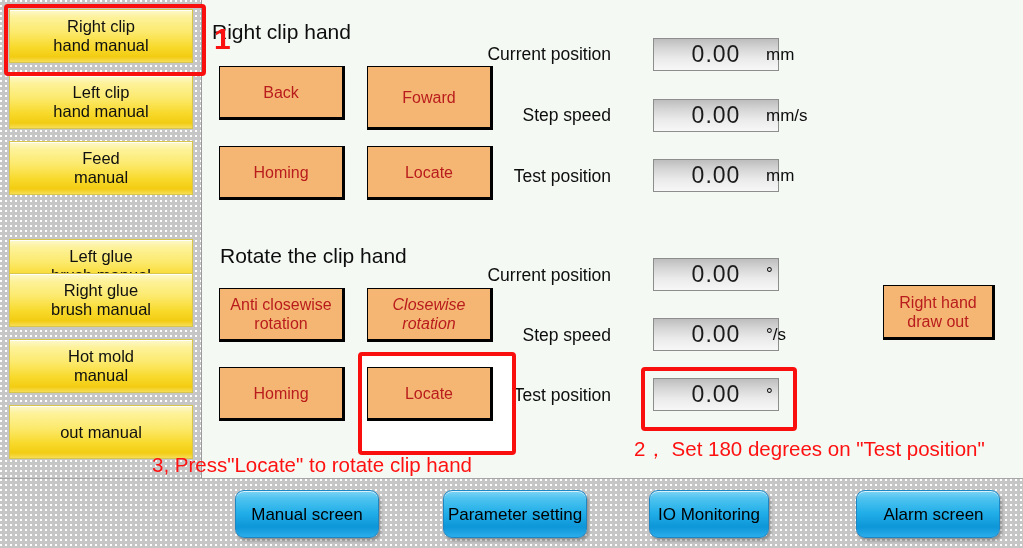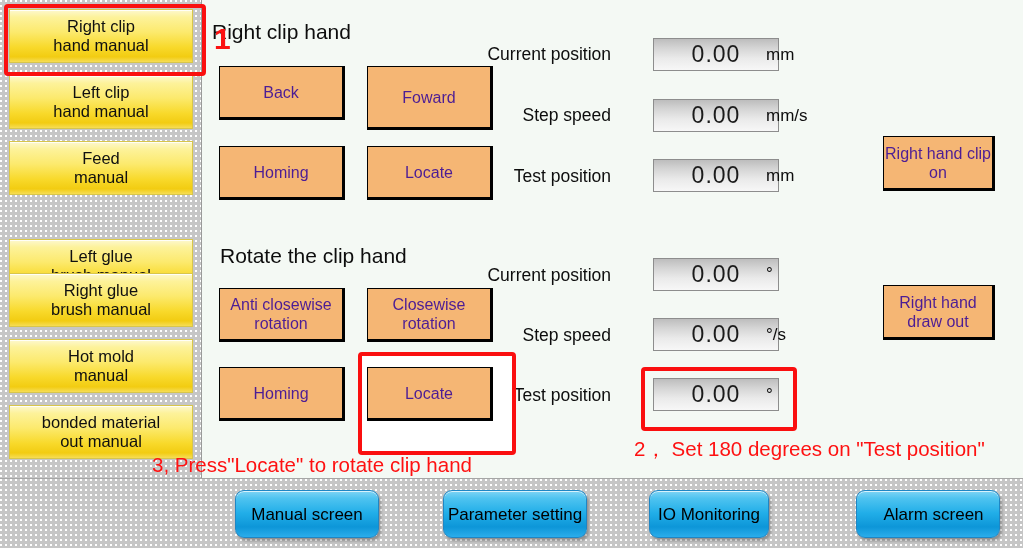--- a/index.html
+++ b/index.html
@@ -84,21 +84,21 @@
     border-top: 1px solid #000;
     border-left: 1px solid #000;
     border-right: 3px solid #000;
     border-bottom: 3px solid #000;
     display: flex;
     align-items: center;
     justify-content: center;
     text-align: center;
     font-size: 16px;
     line-height: 19px;
-    color: #4c1d95;
+    color: #b91c1c;
     cursor: pointer;
     user-select: none;
   }
   .field-label {
     position: absolute;
     font-size: 17.5px;
     color: #0d0d0d;
     text-align: right;
     white-space: nowrap;
   }
@@ -228,21 +228,20 @@
 
     <div class="side-btn" style="top:339px;">
       <div>
         <span>Hot mold</span>
         <span>manual</span>
       </div>
     </div>
 
     <div class="side-btn" style="top:405px;">
       <div>
-        <span>bonded material</span>
         <span>out manual</span>
       </div>
     </div>
   </div>
 
   <div class="anno-box" style="left:4px; top:4px; width:194px; height:64px;"></div>
 
   <div id="main">
 
     <div class="section-title" style="left:9px; top:20px;">Right clip hand</div>
@@ -277,21 +276,21 @@
 
     <div class="section-title" style="left:17px; top:244px;">Rotate the clip hand</div>
 
     <div class="op-btn" style="left:16px; top:288px; width:126px; height:54px;">
       <div>
         <span>Anti closewise</span>
         <span>rotation</span>
       </div>
     </div>
 
-    <div class="op-btn" style="left:164px; top:288px; width:126px; height:54px;">
+    <div class="op-btn" style="left:164px; top:288px; width:126px; height:54px;font-style:italic;">
       <div>
         <span>Closewise</span>
         <span>rotation</span>
       </div>
     </div>
 
     <div class="op-btn" style="left:16px; top:367px; width:126px; height:54px;">
       <span>Homing</span>
     </div>
 
@@ -304,26 +303,20 @@
     <div class="unit" style="left:563px; top:264px;">°</div>
 
     <div class="field-label" style="left:258px; top:325px; width:150px;">Step speed</div>
     <div class="value-box" style="left:450px; top:318px;">0.00</div>
     <div class="unit" style="left:563px; top:325px;">°/s</div>
 
     <div class="field-label" style="left:258px; top:385px; width:150px;">Test position</div>
     <div class="value-box" style="left:450px; top:378px;">0.00</div>
     <div class="unit" style="left:563px; top:385px;">°</div>
 
-    <div class="op-btn" style="left:680px; top:136px; width:112px; height:55px;">
-      <div>
-        <span>Right hand</span>
-        <span>clip on</span>
-      </div>
-    </div>
 
     <div class="op-btn" style="left:680px; top:237px; width:112px; height:55px;margin-top:48px;">
       <div>
         <span>Right hand</span>
         <span>draw out</span>
       </div>
     </div>
   </div>
 
   <div class="anno-num" style="left:214px; top:24px;">1</div>

